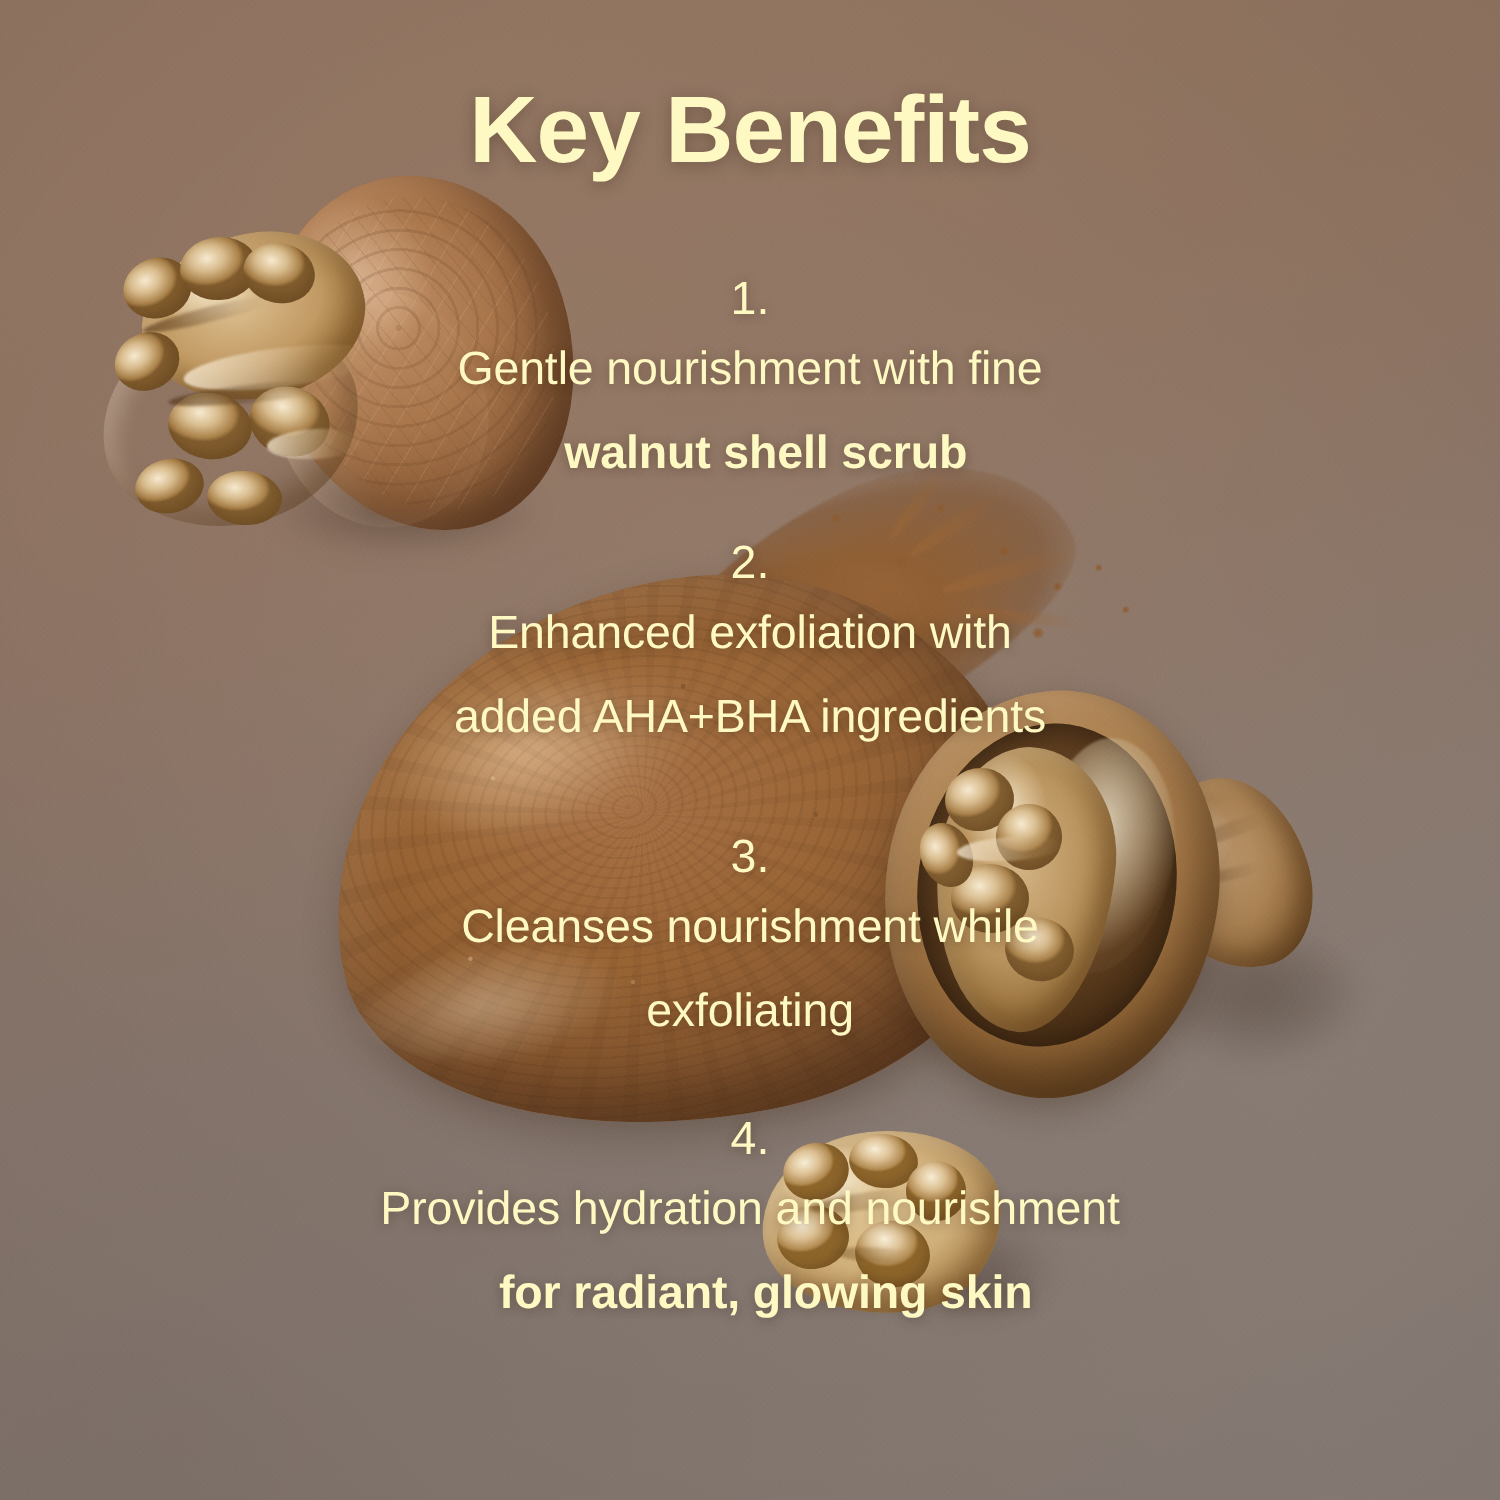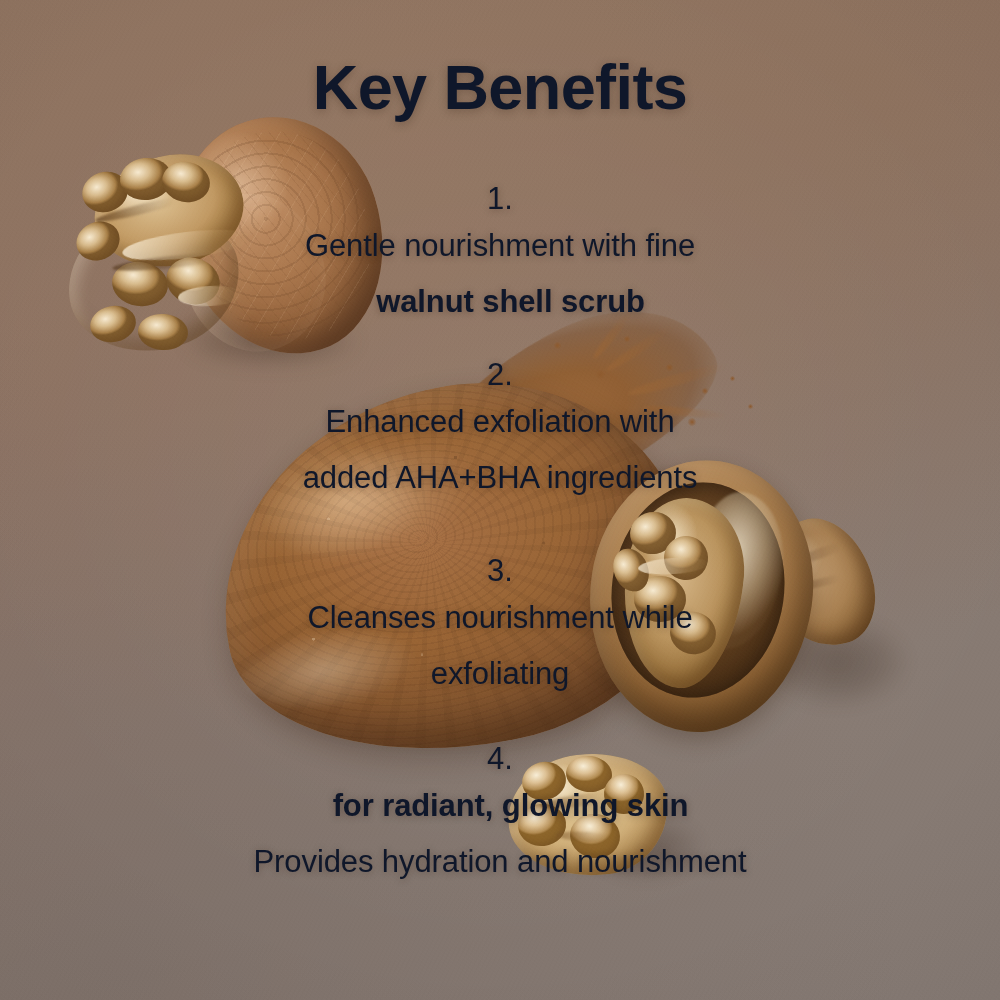--- a/index.html
+++ b/index.html
@@ -276,21 +276,21 @@
     border-radius: 50%;
     background: linear-gradient(98deg, rgba(120,82,36,.55), rgba(120,82,36,0) 82%);
     filter: blur(1px);
   }
 
   
   #text-layer {
     position: absolute;
     inset: 0;
     text-align: center;
-    color: #0f172a;
+    color: #fef9c3;
   }
   #page-title {
     position: absolute;
     top: 56px;
     left: 0; right: 0;
     font-size: 63px;
     font-weight: 700;
     letter-spacing: -0.6px;
     line-height: 1;
     text-shadow: 0 2px 10px rgba(50,30,16,.30);
@@ -423,18 +423,18 @@
     </div>
 
     <div class="benefit" id="benefit-3">
       <div class="benefit-number">3.</div>
       <div class="benefit-line"><span class="b">Cleanses nourishment</span><span> while</span></div>
       <div class="benefit-line">exfoliating</div>
     </div>
 
     <div class="benefit" id="benefit-4">
       <div class="benefit-number">4.</div>
+      <div class="benefit-line">Provides hydration and nourishment</div>
       <div class="benefit-line strong">for radiant, glowing skin</div>
-      <div class="benefit-line">Provides hydration and nourishment</div>
     </div>
 
   </div>
 </div>
 
 </body></html>

